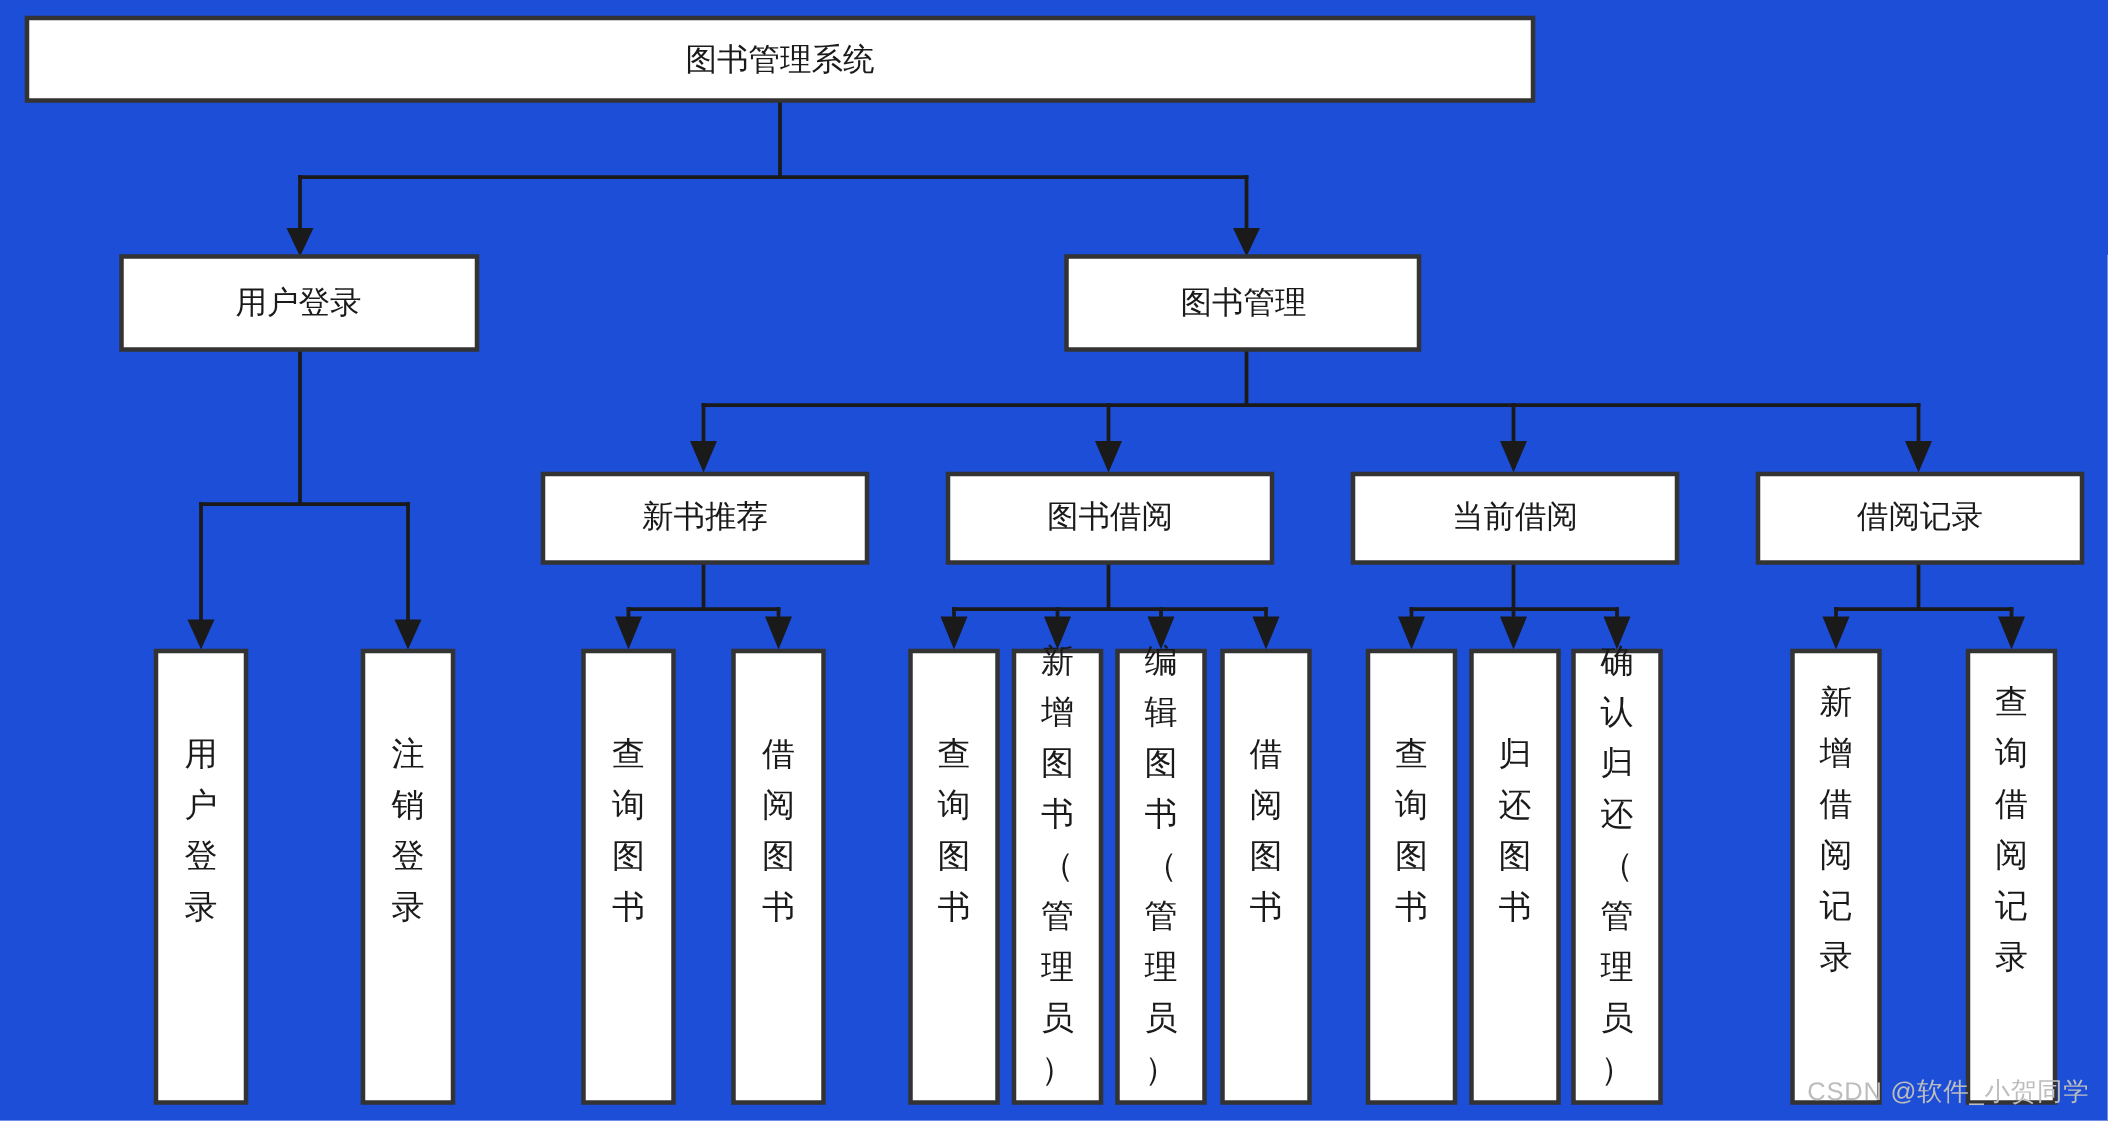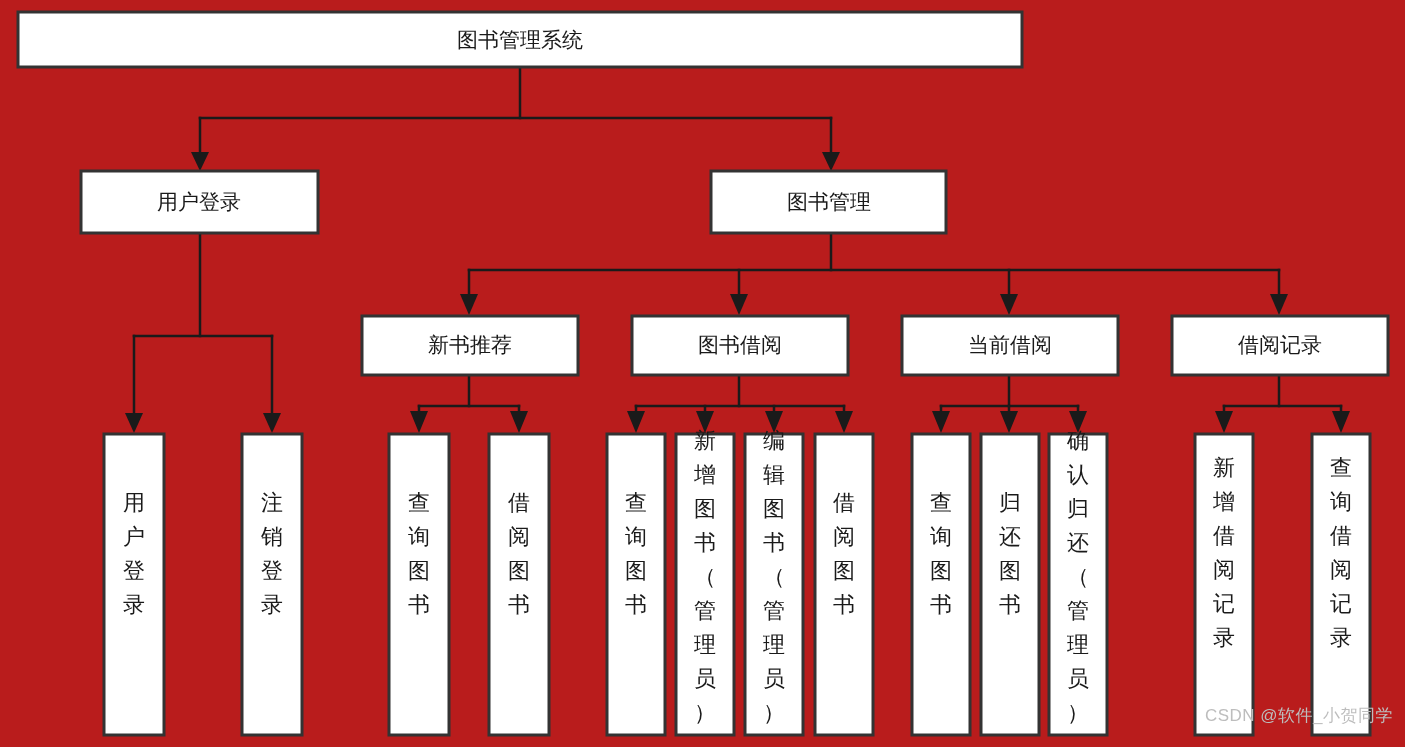--- a/index.html
+++ b/index.html
@@ -10,21 +10,21 @@
   body {
     width: 1405px;
     height: 747px;
     font-family: "Liberation Sans", "DejaVu Sans", sans-serif;
     overflow: hidden;
   }
   #diagram-root {
     position: relative;
     width: 1405px;
     height: 747px;
-    background: #b91c1c;
+    background: #1d4ed8;
   }
   svg.diagram-canvas {
     position: absolute;
     left: 0;
     top: 0;
     width: 1405px;
     height: 747px;
   }
   .node-box {
     fill: #ffffff;
@@ -50,21 +50,21 @@
   }
   .node-label-v {
     font-family: "Liberation Sans", "DejaVu Sans", sans-serif;
     font-size: 22px;
     fill: #1a1a1a;
     text-anchor: middle;
   }
   .watermark {
     position: absolute;
     right: 12px;
-    bottom: 20px;
+    bottom: 8px;
     font-family: "Liberation Sans", "DejaVu Sans", sans-serif;
     font-size: 17px;
     color: #bdbdbd;
     letter-spacing: 0.5px;
     white-space: nowrap;
     user-select: none;
     margin-left: 42px;
   }
 </style>
 </head>

